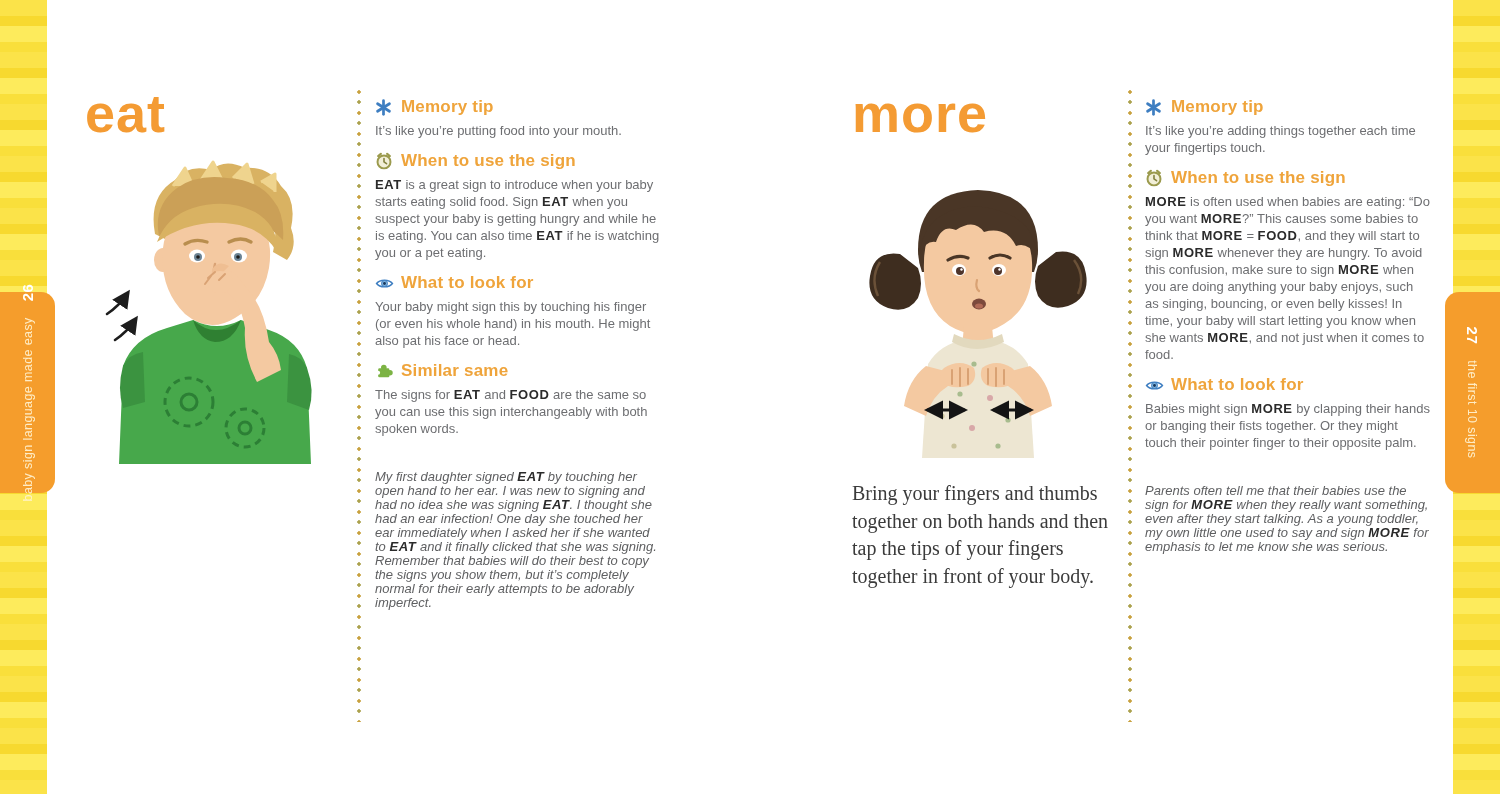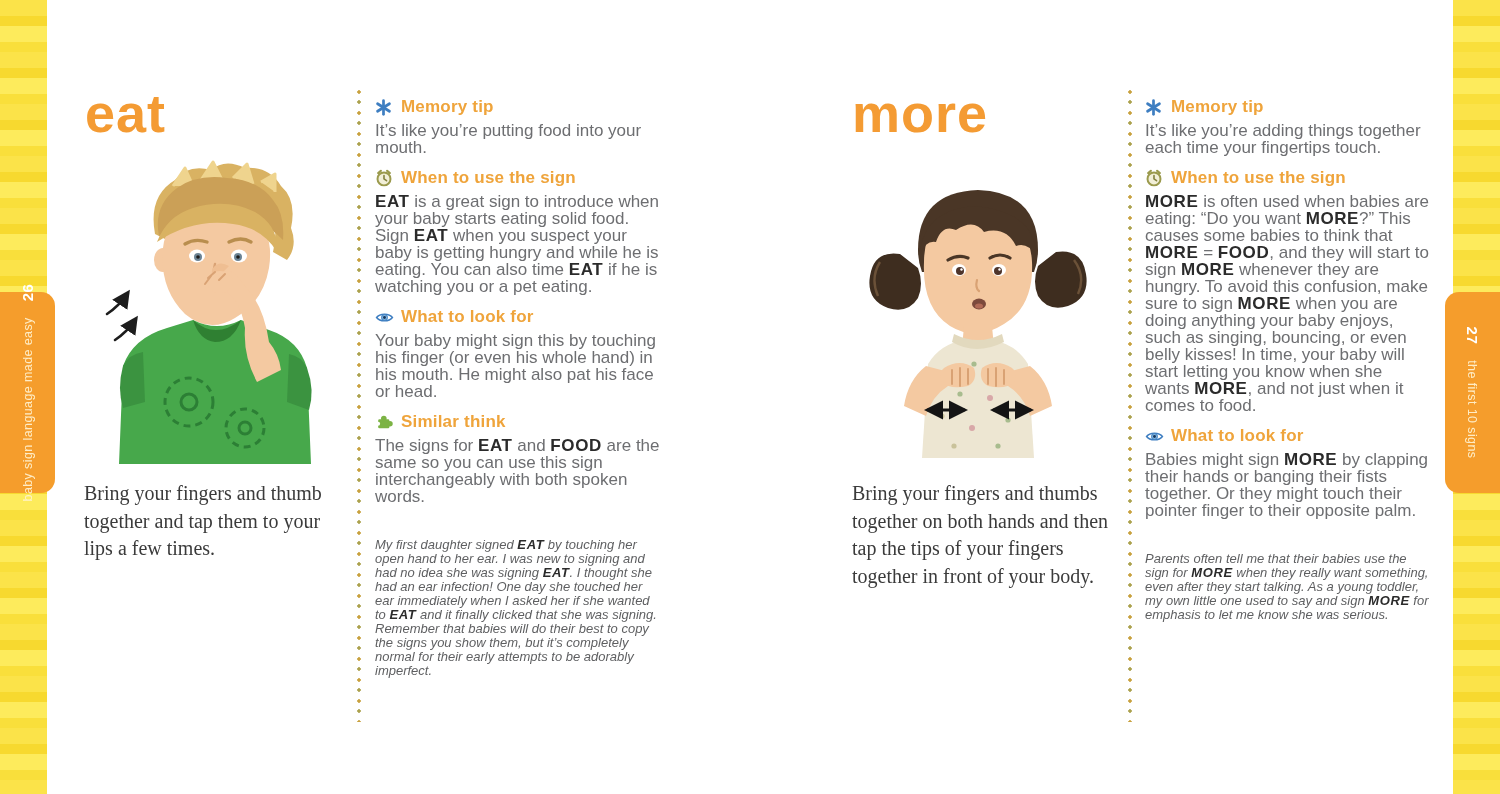--- a/index.html
+++ b/index.html
@@ -40,21 +40,21 @@
         background-position:0 0,0 10px;background-repeat:repeat-y;}
   #dots-left{left:357px}
   #dots-right{left:1128px}
   
   .col{position:absolute;top:97px;width:285px;}
   #col-left{left:375px}
   #col-right{left:1145px}
   .sec-head{display:flex;align-items:center;gap:7px;margin:0 0 5px;text-align:right;}
   .sec-head .ht{font-size:17px;font-weight:bold;color:#EFA43B;letter-spacing:.2px;}
   .sec-head .ic{width:19px;height:19px;flex:0 0 auto;display:flex;align-items:center;}
-  .sec-body{font-size:17px;line-height:17px;color:#6D6E71;margin:0 0 12px;}
+  .sec-body{font-size:13px;line-height:17px;color:#6D6E71;margin:0 0 12px;}
   .sec{margin-bottom:2px;}
   .b{font-weight:bold;color:#2B2B2B;letter-spacing:.6px;}
   .anecdote{font-style:italic;font-size:13px;line-height:14px;color:#5E5F61;margin-top:33px;}
   .anecdote .b{font-style:italic;}
   
   .illus{position:absolute;}
   #illus-boy{left:93px;top:156px;}
   #illus-girl{left:856px;top:158px;}
 </style>
 </head>
@@ -202,21 +202,20 @@
         <path d="M132 211 L132 226 M140 210 L140 228 M148 212 L148 226" stroke="#D9A274" stroke-width="2" stroke-linecap="round"></path>
       </g>
 
       <g stroke="#141414" stroke-width="2.8" stroke-linecap="round">
         <line x1="72" y1="252" x2="108" y2="252" marker-start="url(#ah2)" marker-end="url(#ah2)"></line>
         <line x1="138" y1="252" x2="174" y2="252" marker-start="url(#ah2)" marker-end="url(#ah2)"></line>
       </g>
     </svg>
   </div>
 
-  <div class="caption" id="caption-eat">Bring your fingers and thumb together and tap them to your lips a few times.</div>
   <div class="caption" id="caption-more">Bring your fingers and thumbs together on both hands and then tap the tips of your fingers together in front of your body.</div>
 
   <div class="dots" id="dots-left"></div>
   <div class="dots" id="dots-right"></div>
 
   <div class="col" id="col-left">
 
     <div class="sec">
       <div class="sec-head">
         <span class="ic">
@@ -266,21 +265,21 @@
         <span class="ic">
           <svg width="18" height="18" viewBox="0 0 20 20">
               <g fill="#7CB344">
             <rect x="3.5" y="7" width="12.5" height="10" rx="1.5"></rect>
             <circle cx="9.8" cy="6.2" r="3.1"></circle>
                 <circle cx="16.6" cy="12" r="3.1"></circle>
             <circle cx="3.5" cy="12" r="2.2" fill="#ffffff"></circle>
               </g>
             </svg>
         </span>
-        <span class="ht">Similar think</span>
+        <span class="ht">Similar same</span>
       </div>
       <div class="sec-body"><span>The signs for </span><span class="b">EAT</span><span> and </span><span class="b">FOOD</span><span> are the same so you can use this sign interchangeably with both spoken words.</span></div>
     </div>
 
     <div class="anecdote"><span>My first daughter signed </span><span class="b">EAT</span><span> by touching her open hand to her ear. I was new to signing and had no idea she was signing </span><span class="b">EAT</span><span>. I thought she had an ear infection! One day she touched her ear immediately when I asked her if she wanted to </span><span class="b">EAT</span><span> and it finally clicked that she was signing. Remember that babies will do their best to copy the signs you show them, but it’s completely normal for their early attempts to be adorably imperfect.</span></div>
   </div>
 
   <div class="col" id="col-right">
 
     <div class="sec">

